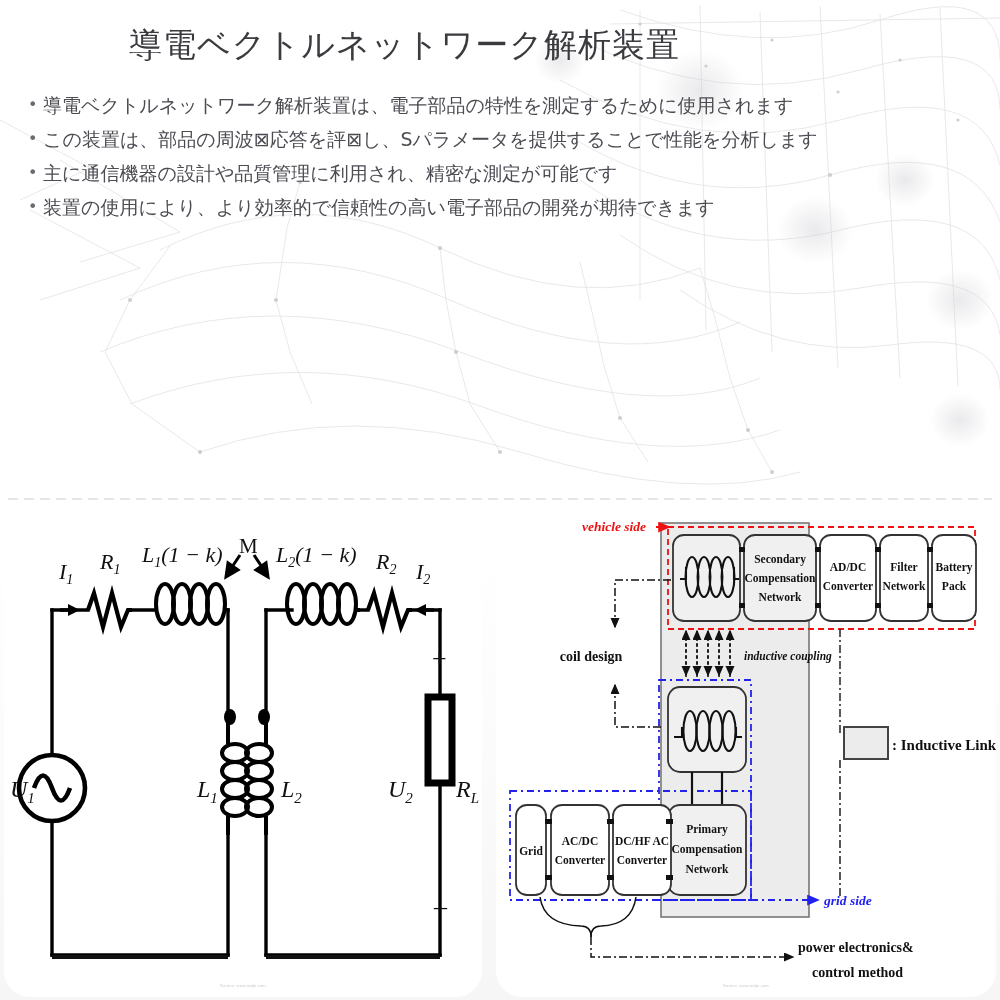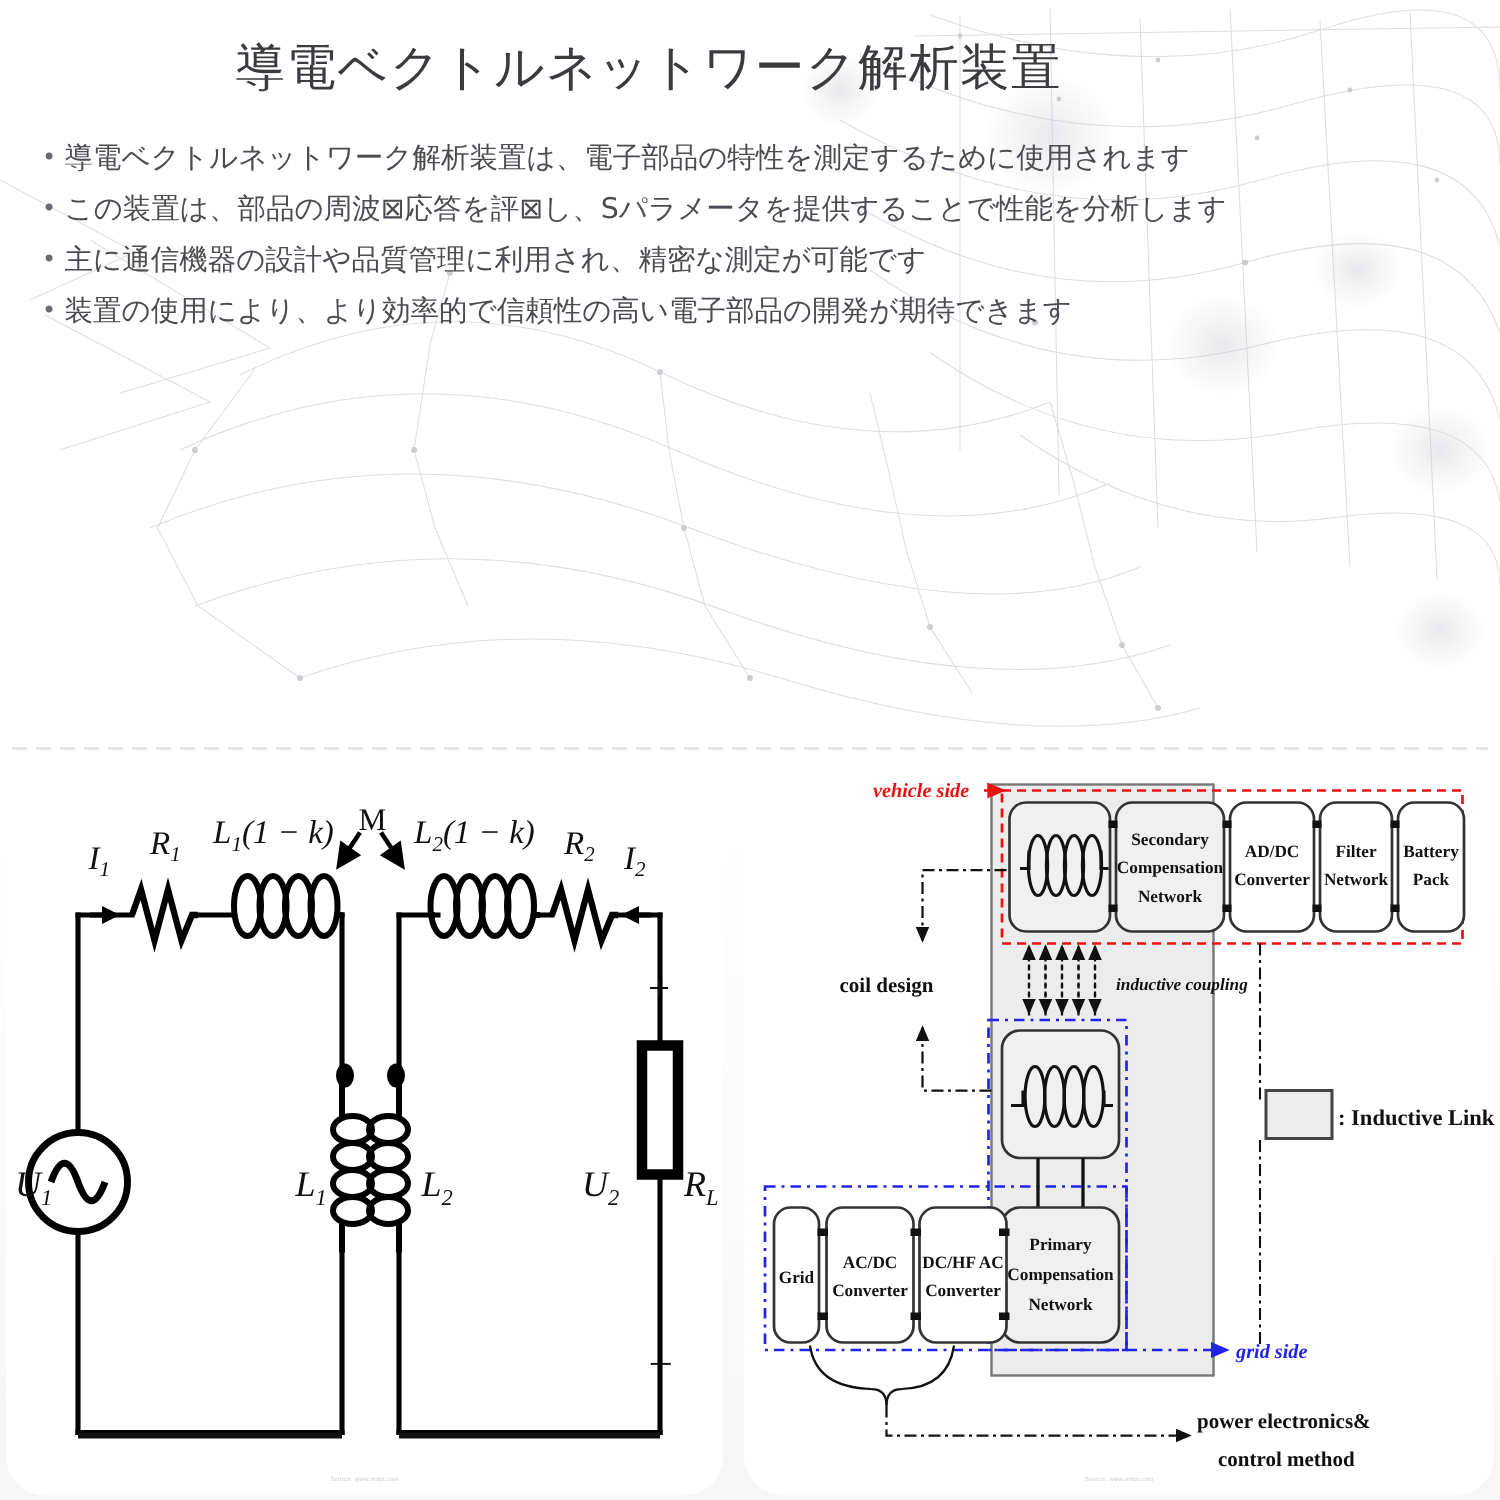--- a/index.html
+++ b/index.html
@@ -15,21 +15,20 @@
   #slide-top{
     position:absolute;left:0;top:0;width:1000px;height:470px;z-index:1;
   }
 
   
   .page-title{
     position:absolute;top:22px;left:0;width:809px;text-align:center;
     font-size:33px;line-height:46px;color:#3a3a3f;letter-spacing:1px;
     font-family:"DejaVu Sans","Liberation Sans",sans-serif;
     white-space:nowrap;
-    margin-left:28px;
   }
   .bullets{position:absolute;top:88px;left:28px;width:940px;}
   .bullet{
     display:flex;align-items:flex-start;
     font-size:19px;line-height:34px;color:#4b4b52;
     font-family:"DejaVu Sans","Liberation Sans",sans-serif;
   }
   .bullet .dot{width:15px;flex:0 0 15px;color:#6a6a72;font-size:16px;line-height:34px;}
   .bullet .txt{flex:1;white-space:nowrap;}
 

